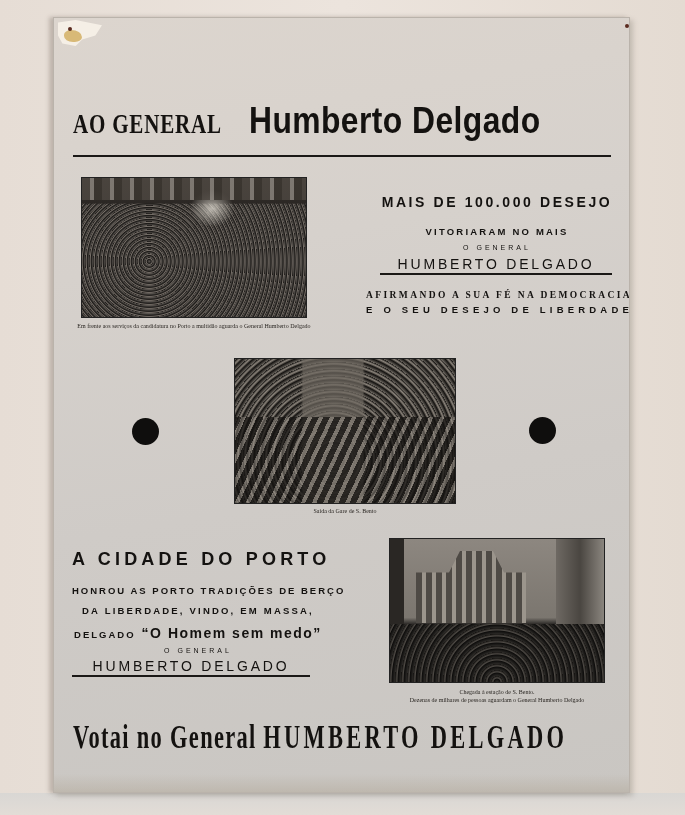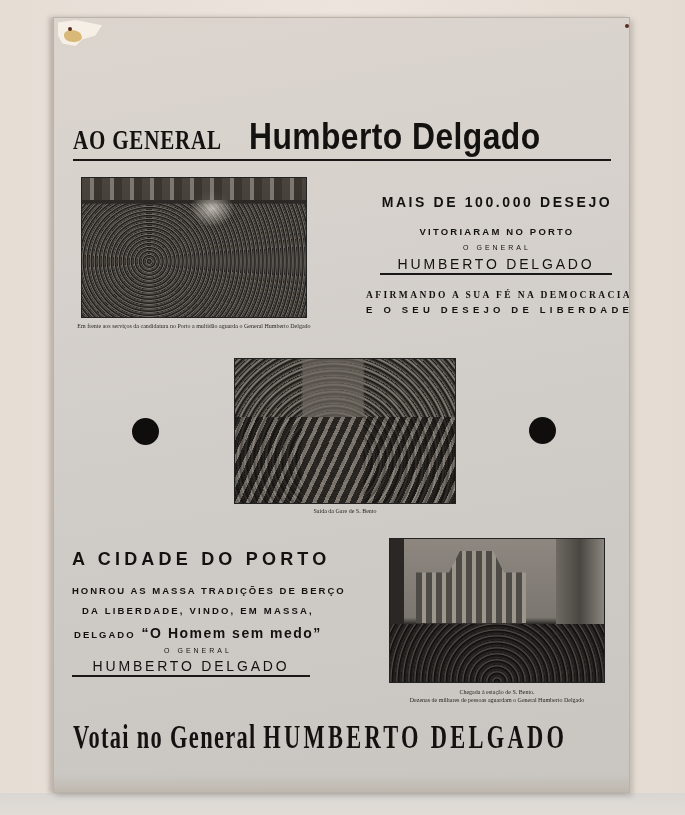--- a/index.html
+++ b/index.html
@@ -32,22 +32,22 @@
   }
   .pin { position: absolute; width: 4px; height: 4px; border-radius: 50%; background: #5a2b1f; }
 
   .line1 {
     position: absolute; left: 20px; top: 31px; width: 540px;
     font-size: 21px; letter-spacing: 0.5px; font-weight: normal;
     white-space: nowrap;
   }
   .line1 .strong { font-weight: bold; font-size: 26px; margin-left: 8px; letter-spacing: 0; }
   .line2 {
-    position: absolute; left: 19px; top: 98px; width: 538px;
-    white-space: nowrap; border-bottom: 2px solid #1a1816; padding-bottom: 1px;
+    position: absolute; left: 19px; top: 82px; width: 538px;
+    white-space: nowrap; border-bottom: 2px solid #1a1816; padding-bottom: 13px;
   }
   .line2 .ao {
     font-family: "Liberation Serif", serif; font-weight: bold;
     font-size: 27px; display: inline-block; transform: scaleX(0.78); transform-origin: left;
     letter-spacing: 1px; width: 162px;
   }
   .line2 .name {
     font-weight: bold; font-size: 37px; display: inline-block;
     transform: scaleX(0.86); transform-origin: left; letter-spacing: 0.5px;
     margin-left: 14px;
@@ -153,36 +153,36 @@
 
   <div class="line2">
     <span class="ao">AO GENERAL</span><span class="name">Humberto Delgado</span>
   </div>
 
   <div class="photo photo1"></div>
   <div class="caption cap1">Em frente aos serviços da candidatura no Porto a multidão aguarda o General Humberto Delgado</div>
 
   <div class="right-block">
     <div class="spaced rb1">MAIS DE 100.000 DESEJO</div>
-    <div class="spaced rb2">VITORIARAM NO PORTO</div>
+    <div class="spaced rb2">VITORIARAM NO MAIS</div>
     <div class="spaced rb3">O GENERAL</div>
     <div class="spaced rb4">HUMBERTO DELGADO</div>
     <div class="spaced rb5">AFIRMANDO A SUA FÉ NA DEMOCRACIA</div>
     <div class="spaced rb6">E O SEU DESEJO DE LIBERDADE</div>
   </div>
 
   <div class="hole" style="left:78px;top:400px;"></div>
   <div class="hole" style="left:475px;top:399px;"></div>
 
   <div class="photo photo2"></div>
   <div class="caption cap2">Saída da Gare de S. Bento</div>
 
   <div class="left-block">
     <div class="spaced lb1">A CIDADE DO PORTO</div>
-    <div class="spaced lb2">HONROU AS MASSA TRADIÇÕES DE BERÇO</div>
+    <div class="spaced lb2">HONROU AS PORTO TRADIÇÕES DE BERÇO</div>
     <div class="spaced lb3">DA LIBERDADE, VINDO, EM MASSA,</div>
     <div class="spaced lb4">
       <span>DELGADO</span><span class="quote">“O Homem sem medo”</span>
     </div>
     <div class="spaced lb5">O GENERAL</div>
     <div class="spaced lb6">HUMBERTO DELGADO</div>
   </div>
 
   <div class="photo photo3">
     <div class="left"></div>

